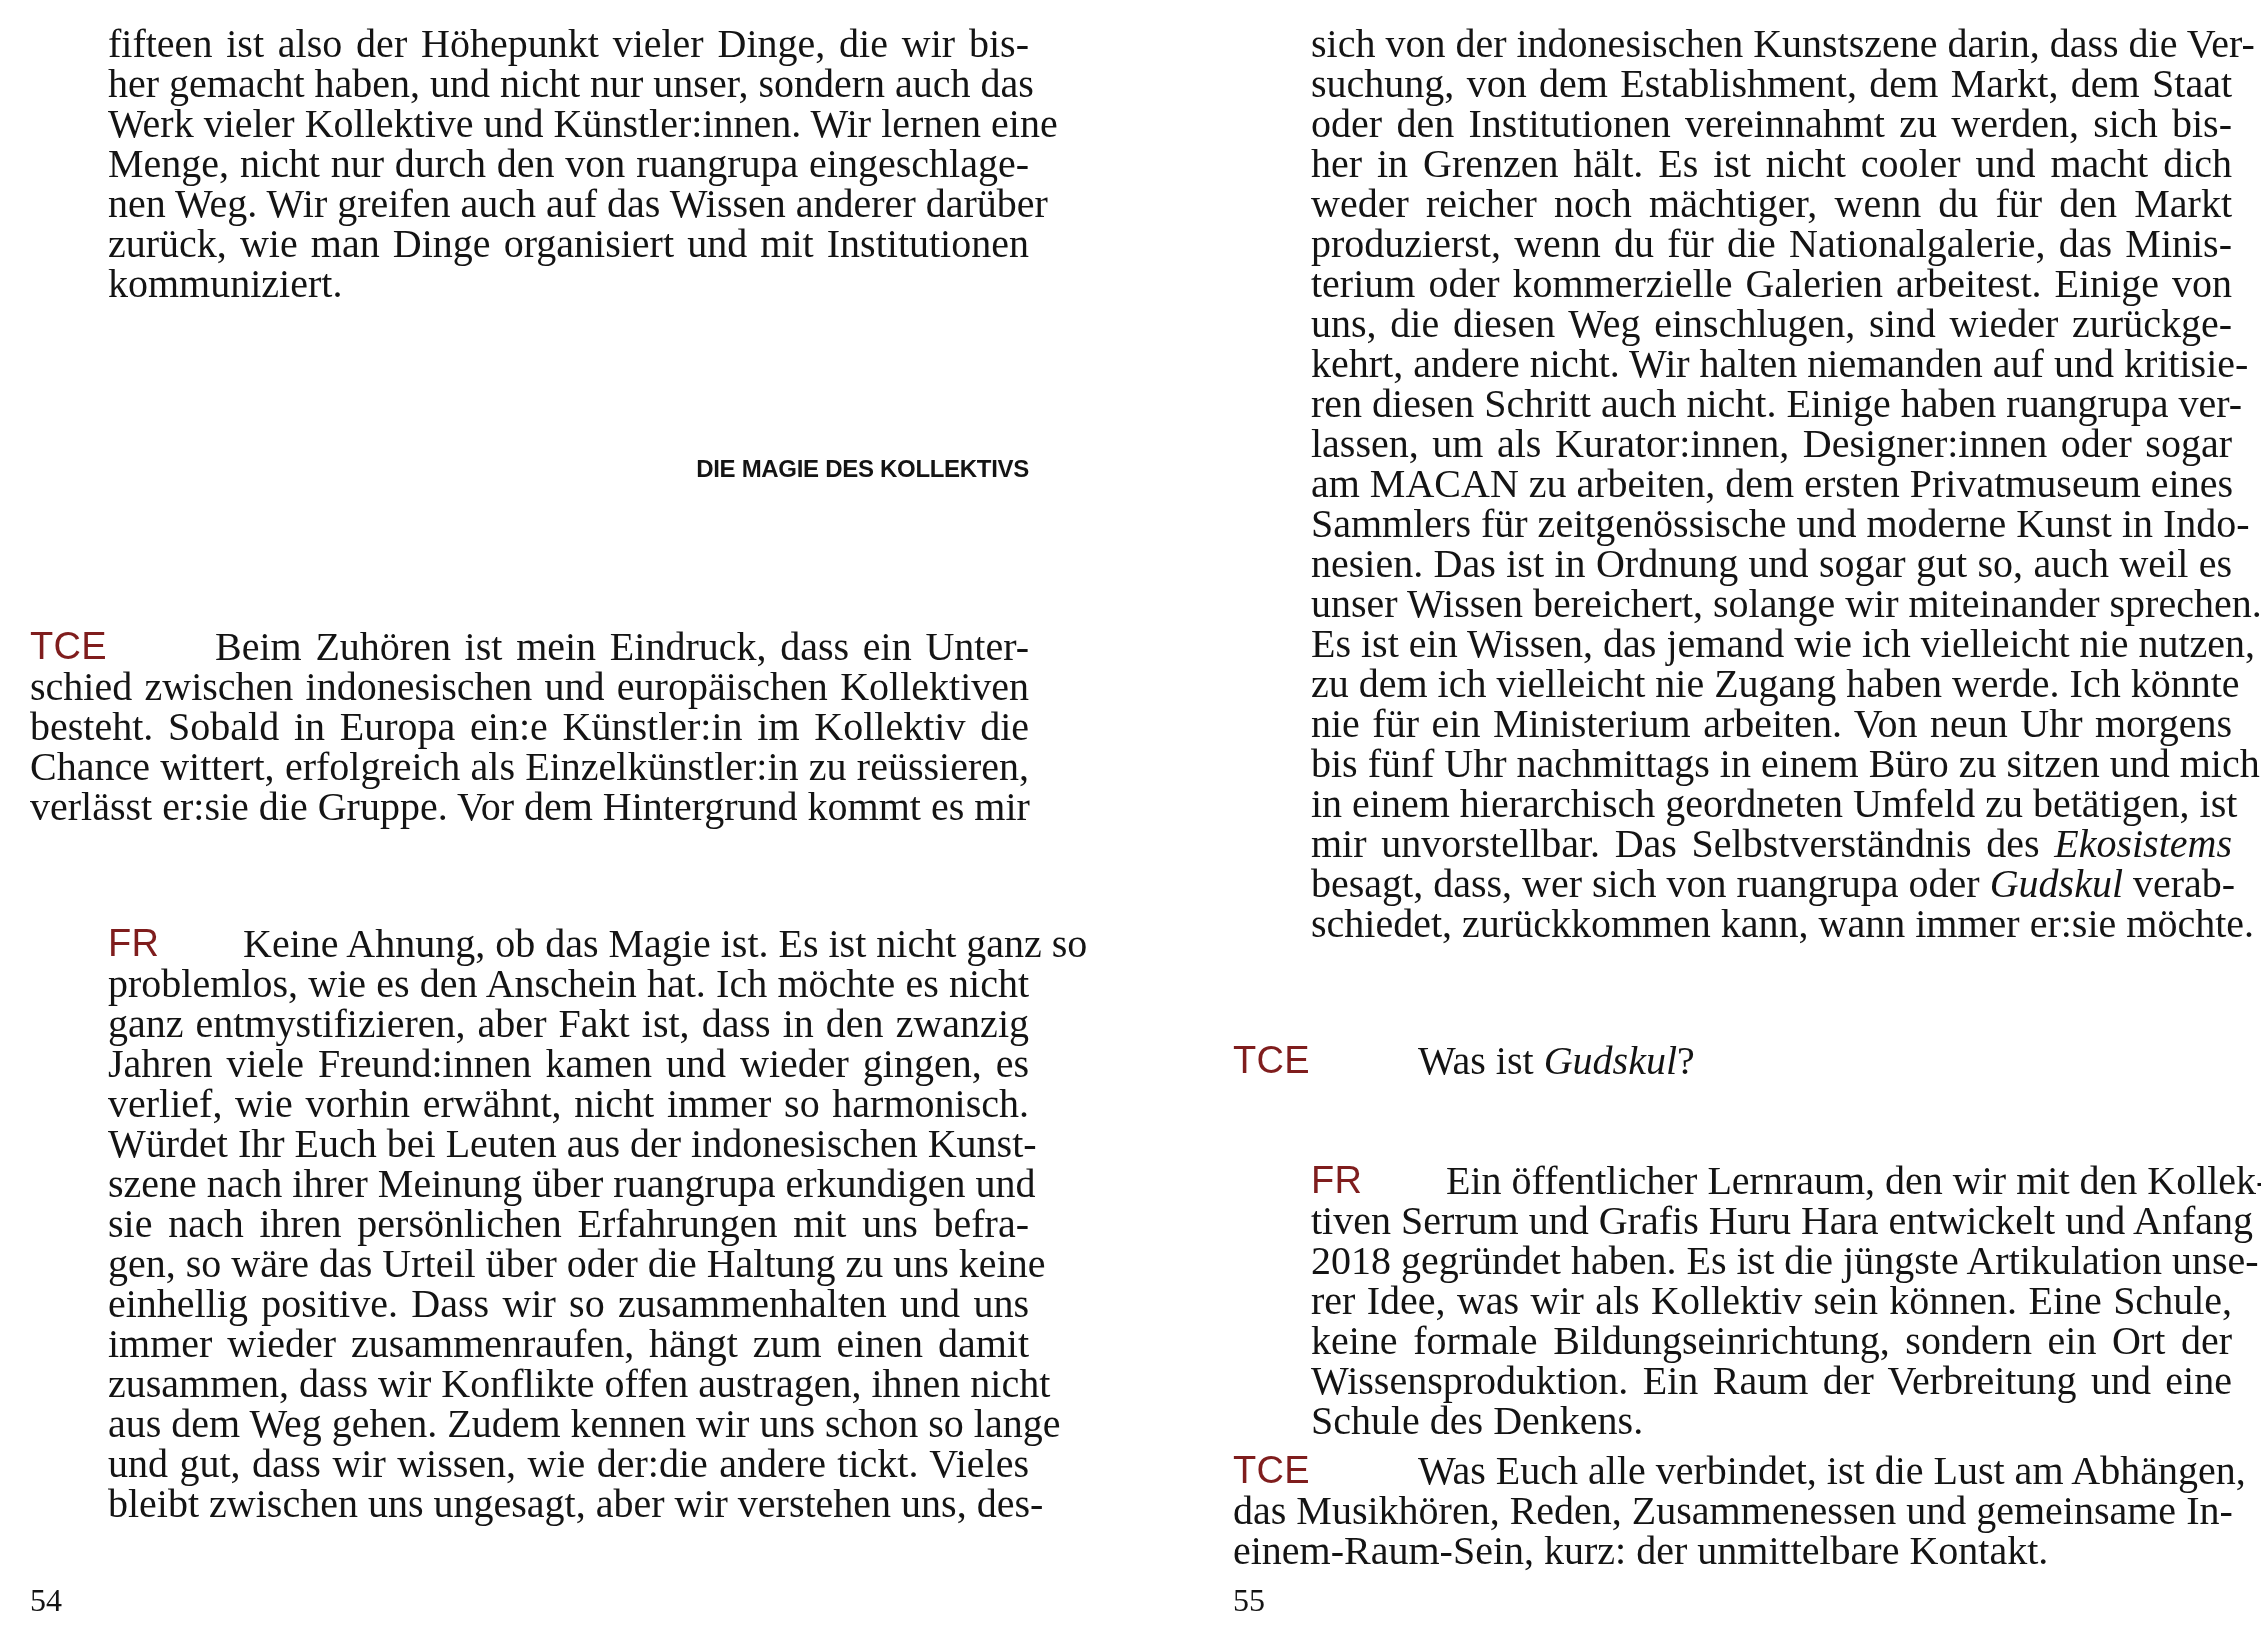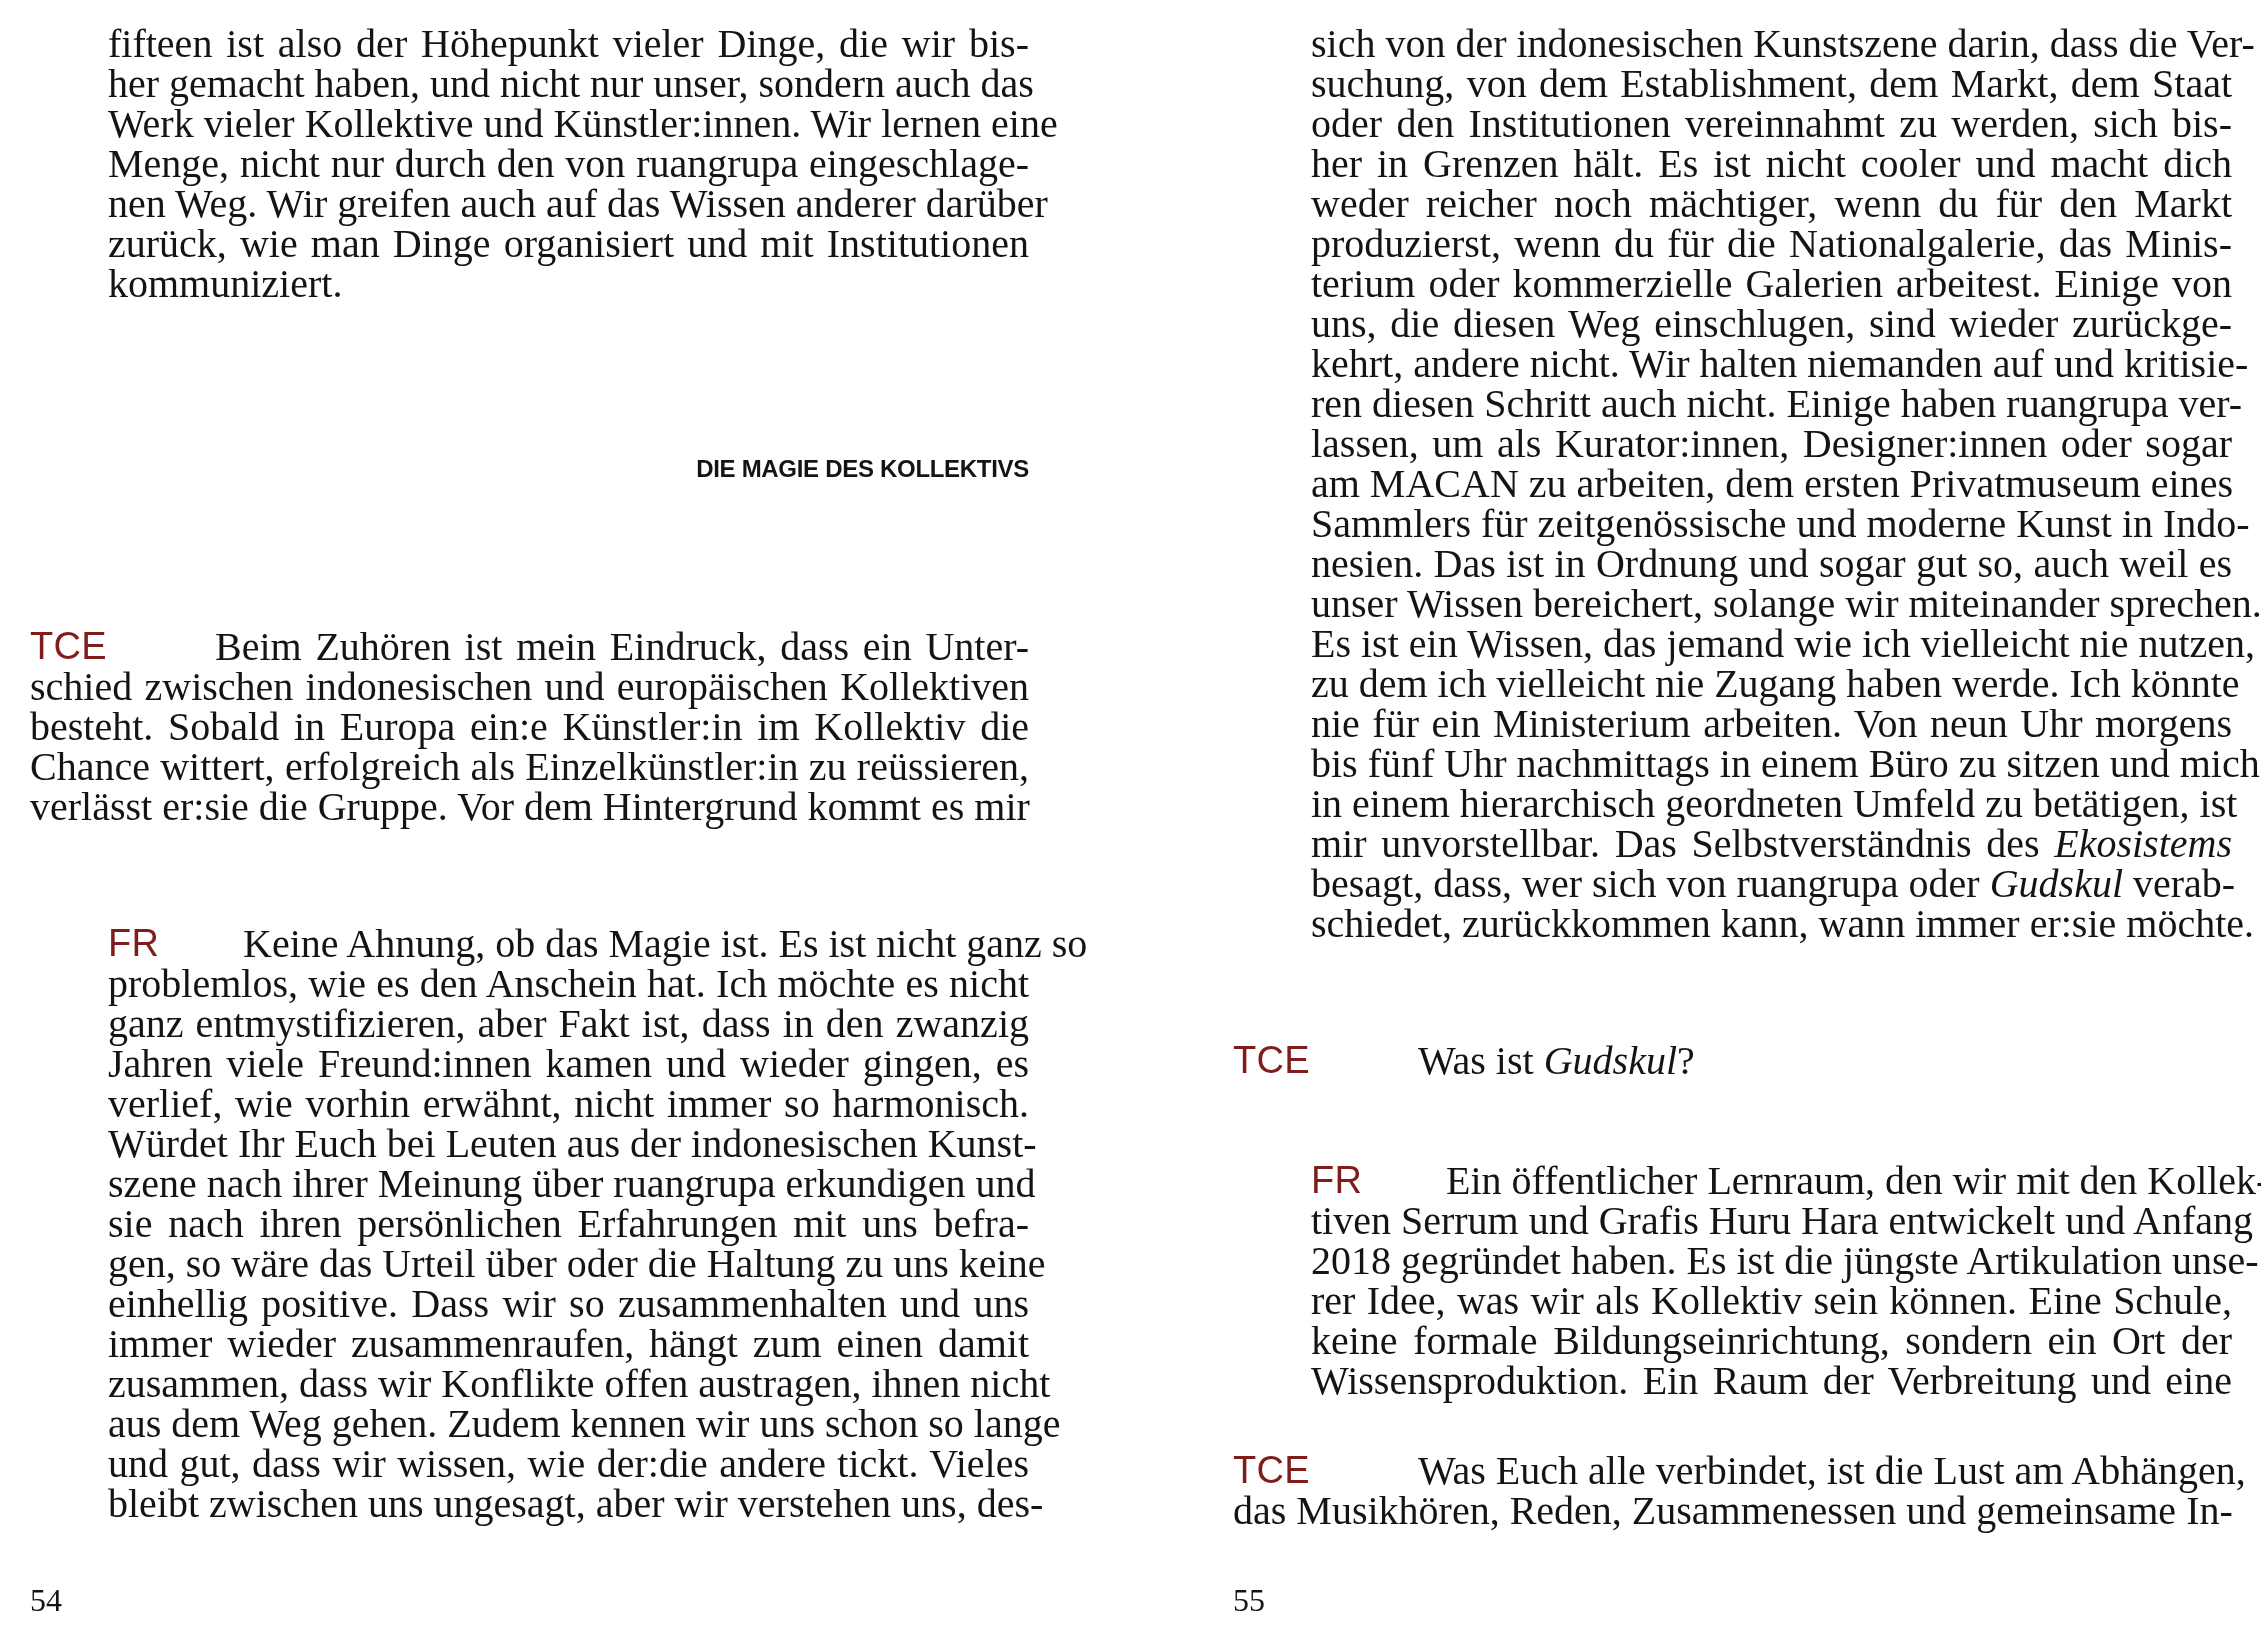--- a/index.html
+++ b/index.html
@@ -154,26 +154,28 @@
 
   <section class="block indent speech fr" style="top:1161px">
     <span class="speaker">FR</span>
     <div class="lines">
         <div class="line">Ein öffentlicher Lernraum, den wir mit den Kollek-</div>
         <div class="line">tiven Serrum und Grafis Huru Hara entwickelt und Anfang</div>
         <div class="line">2018 gegründet haben. Es ist die jüngste Artikulation unse-</div>
         <div class="line">rer Idee, was wir als Kollektiv sein können. Eine Schule,</div>
         <div class="line">keine formale Bildungseinrichtung, sondern ein Ort der</div>
         <div class="line">Wissensproduktion. Ein Raum der Verbreitung und eine</div>
+        <div class="line final">Schule des Denkens.</div>
       </div>
   </section>
 
   <section class="block base speech tce" style="top:1451px">
     <span class="speaker">TCE</span>
     <div class="lines">
         <div class="line">Was Euch alle verbindet, ist die Lust am Abhängen,</div>
         <div class="line">das Musikhören, Reden, Zusammenessen und gemeinsame In-</div>
+        <div class="line final">einem-Raum-Sein, kurz: der unmittelbare Kontakt.</div>
       </div>
   </section>
 
   <div class="pagenum">55</div>
 </div>
 
 
 </body></html>

